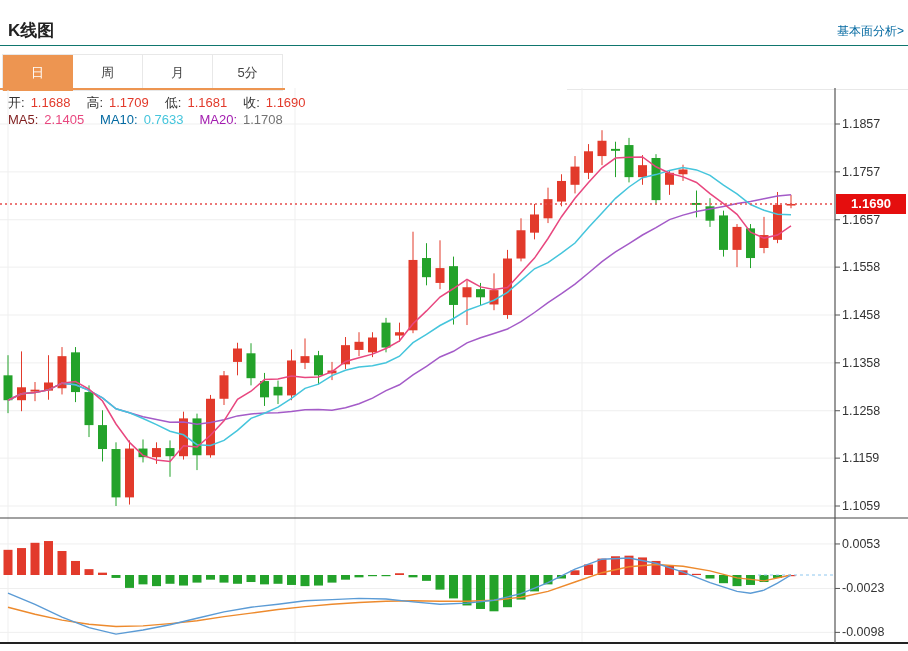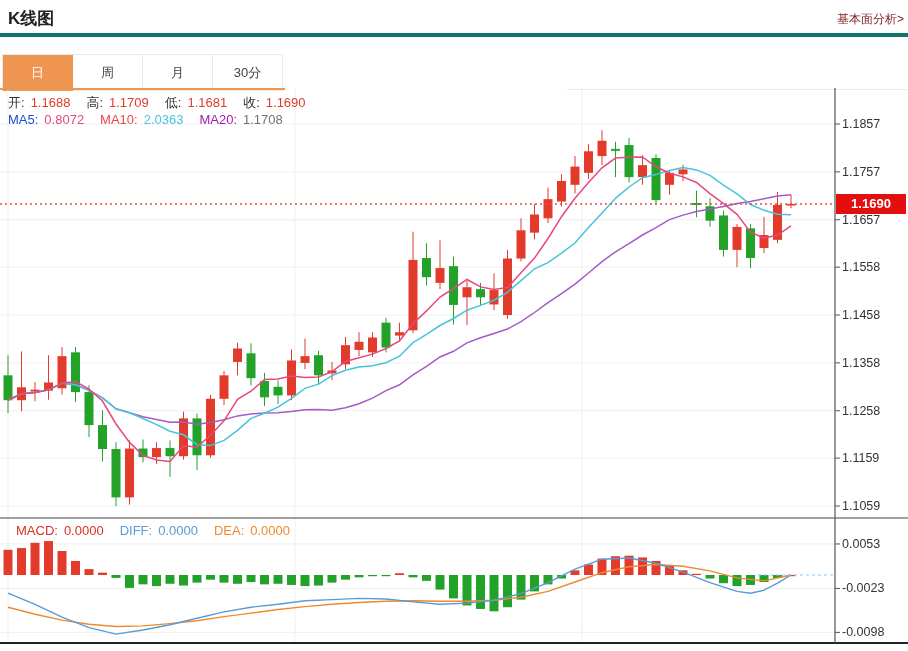--- a/index.html
+++ b/index.html
@@ -1,19 +1,19 @@
 <!DOCTYPE html>
 <html><head>
 <meta charset="utf-8">
 <style>
   html,body{margin:0;padding:0;background:#fff;font-family:"Liberation Sans",sans-serif;}
   .page{position:relative;width:908px;height:651px;overflow:hidden;background:#fff;}
-  .header{position:absolute;top:0;left:0;width:908px;height:33px;border-bottom:4px solid #0f766e;}
+  .header{position:absolute;top:12px;left:0;width:908px;height:33px;border-bottom:1px solid #0f766e;}
   .page-title{position:absolute;left:8px;top:7px;font-size:17px;font-weight:bold;color:#222;margin:0;}
-  .fund-link{position:absolute;right:4px;top:11px;font-size:12px;color:#7f1d1d;text-decoration:none;cursor:pointer;}
+  .fund-link{position:absolute;right:4px;top:11px;font-size:12px;color:#0369a1;text-decoration:none;cursor:pointer;}
   .tab-bar{position:absolute;top:54px;left:2px;height:36px;display:flex;border-top:1px solid #e8e8e8;border-left:1px solid #e8e8e8;}
   .tab{width:70px;height:36px;line-height:36px;text-align:center;font-size:13px;color:#444;background:#fff;border-right:1px solid #e8e8e8;border-bottom:1px solid #e8e8e8;cursor:pointer;box-sizing:border-box;}
   .tab.active{background:#ed9551;color:#fff;border-color:#ed9551;}
   .tab-bar-rest{position:absolute;top:54px;left:567px;width:341px;height:35px;border-bottom:1px solid #e8e8e8;}
   .chart-wrap{position:absolute;top:88px;left:0;width:908px;height:563px;}
   .accent-line{position:absolute;top:0;left:0;width:285px;height:2px;background:#ed9551;}
   .legend-row{position:absolute;left:8px;font-size:13px;white-space:nowrap;z-index:3;text-align:right;}
   .legend-row span{margin-right:6px;}
   .legend-row .gap{margin-right:16px;}
   #ohlc-legend{top:6px;}
@@ -29,21 +29,21 @@
 
   <div class="header">
     <h1 class="page-title">K线图</h1>
     <a class="fund-link">基本面分析&gt;</a>
   </div>
 
   <div class="tab-bar" id="tab-bar">
       <div class="tab active">日</div>
       <div class="tab">周</div>
       <div class="tab">月</div>
-      <div class="tab">30分</div>
+      <div class="tab">5分</div>
     </div>
   <div class="tab-bar-rest"></div>
 
   <div class="chart-wrap">
     <svg id="chart-svg" width="908" height="563">
         <line x1="8" y1="0" x2="8" y2="555" stroke="#efefef" stroke-width="1"></line>
         <line x1="295" y1="0" x2="295" y2="555" stroke="#efefef" stroke-width="1"></line>
         <line x1="582" y1="0" x2="582" y2="555" stroke="#efefef" stroke-width="1"></line>
         <line x1="0" y1="36" x2="835" y2="36" stroke="#efefef" stroke-width="1"></line>
         <line x1="835" y1="36" x2="840" y2="36" stroke="#555" stroke-width="1"></line>
@@ -264,18 +264,17 @@
         <rect x="746" y="487" width="9" height="9.95350000000002" fill="#23a22a"></rect>
         <rect x="759.5" y="487" width="9" height="7.0260000000000105" fill="#23a22a"></rect>
         <rect x="773" y="487" width="9" height="2.927500000000009" fill="#23a22a"></rect>
         <rect x="786.5" y="487" width="9" height="1.2" fill="#e23a2b"></rect>
         <path d="M8.0,519.2L35.0,526.2L62.0,532.1L89.0,536.2L116.0,538.5L143.0,537.9L170.0,535.6L197.0,532.7L224.0,528.6L251.0,525.1L278.0,521.5L305.0,518.6L332.0,516.3L359.0,514.5L386.0,513.3L413.0,512.8L440.0,513.3L467.0,513.3L494.0,512.2L521.0,509.2L548.0,503.4L575.0,494.0L602.0,484.7L629.0,478.8L656.0,476.5L683.0,478.2L710.0,482.9L737.0,489.9L764.0,492.9L791.0,487.0" fill="none" stroke="#ed8a2d" stroke-width="1.4"></path>
         <path d="M8.0,505.2L35.0,516.3L62.0,529.2L89.0,539.7L116.0,546.1L143.0,542.0L170.0,536.8L197.0,530.3L224.0,523.9L251.0,519.2L278.0,516.3L305.0,512.8L332.0,511.6L359.0,510.4L386.0,511.0L413.0,513.9L440.0,516.3L467.0,515.1L494.0,512.2L521.0,505.7L548.0,494.6L575.0,481.1L602.0,471.2L629.0,470.0L656.0,475.3L683.0,484.1L710.0,494.6L737.0,503.4L750.5,505.2L764.0,502.2L777.5,495.2L791.0,487.0" fill="none" stroke="#5b9bd5" stroke-width="1.4"></path>
         <line x1="758" y1="487" x2="835" y2="487" stroke="#8ec7ef" stroke-width="1" stroke-dasharray="3,3"></line>
       </svg>
     <div class="accent-line"></div>
     <div class="legend-row" id="ohlc-legend"><span style="color: rgb(51, 51, 51);">开:</span><span class="gap" style="color: rgb(226, 58, 43);">1.1688</span><span style="color: rgb(51, 51, 51);">高:</span><span class="gap" style="color: rgb(226, 58, 43);">1.1709</span><span style="color: rgb(51, 51, 51);">低:</span><span class="gap" style="color: rgb(226, 58, 43);">1.1681</span><span style="color: rgb(51, 51, 51);">收:</span><span class="gap" style="color: rgb(226, 58, 43);">1.1690</span></div>
-    <div class="legend-row" id="ma-legend"><span style="color: #1d4ed8;">MA5:</span><span class="gap" style="color: rgb(232, 71, 127);">0.8072</span><span style="color: #ef4444;">MA10:</span><span class="gap" style="color: rgb(69, 197, 220);">2.0363</span><span style="color: #a21caf;">MA20:</span><span class="gap" style="color: #737373;">1.1708</span></div>
-    <div class="legend-row" id="macd-legend"><span style="color: rgb(217, 48, 37);">MACD:</span><span class="gap" style="color: rgb(217, 48, 37);">0.0000</span><span style="color: rgb(91, 155, 213);">DIFF:</span><span class="gap" style="color: rgb(91, 155, 213);">0.0000</span><span style="color: rgb(237, 138, 45);">DEA:</span><span class="gap" style="color: rgb(237, 138, 45);">0.0000</span></div>
+    <div class="legend-row" id="ma-legend"><span style="color: #7f1d1d;">MA5:</span><span class="gap" style="color: rgb(232, 71, 127);">2.1405</span><span style="color: #0369a1;">MA10:</span><span class="gap" style="color: rgb(69, 197, 220);">0.7633</span><span style="color: #a21caf;">MA20:</span><span class="gap" style="color: #737373;">1.1708</span></div>
     <div class="price-tag" style="top: 105.942px;">1.1690</div>
   </div>
 
 </div>
 
 </body></html>

